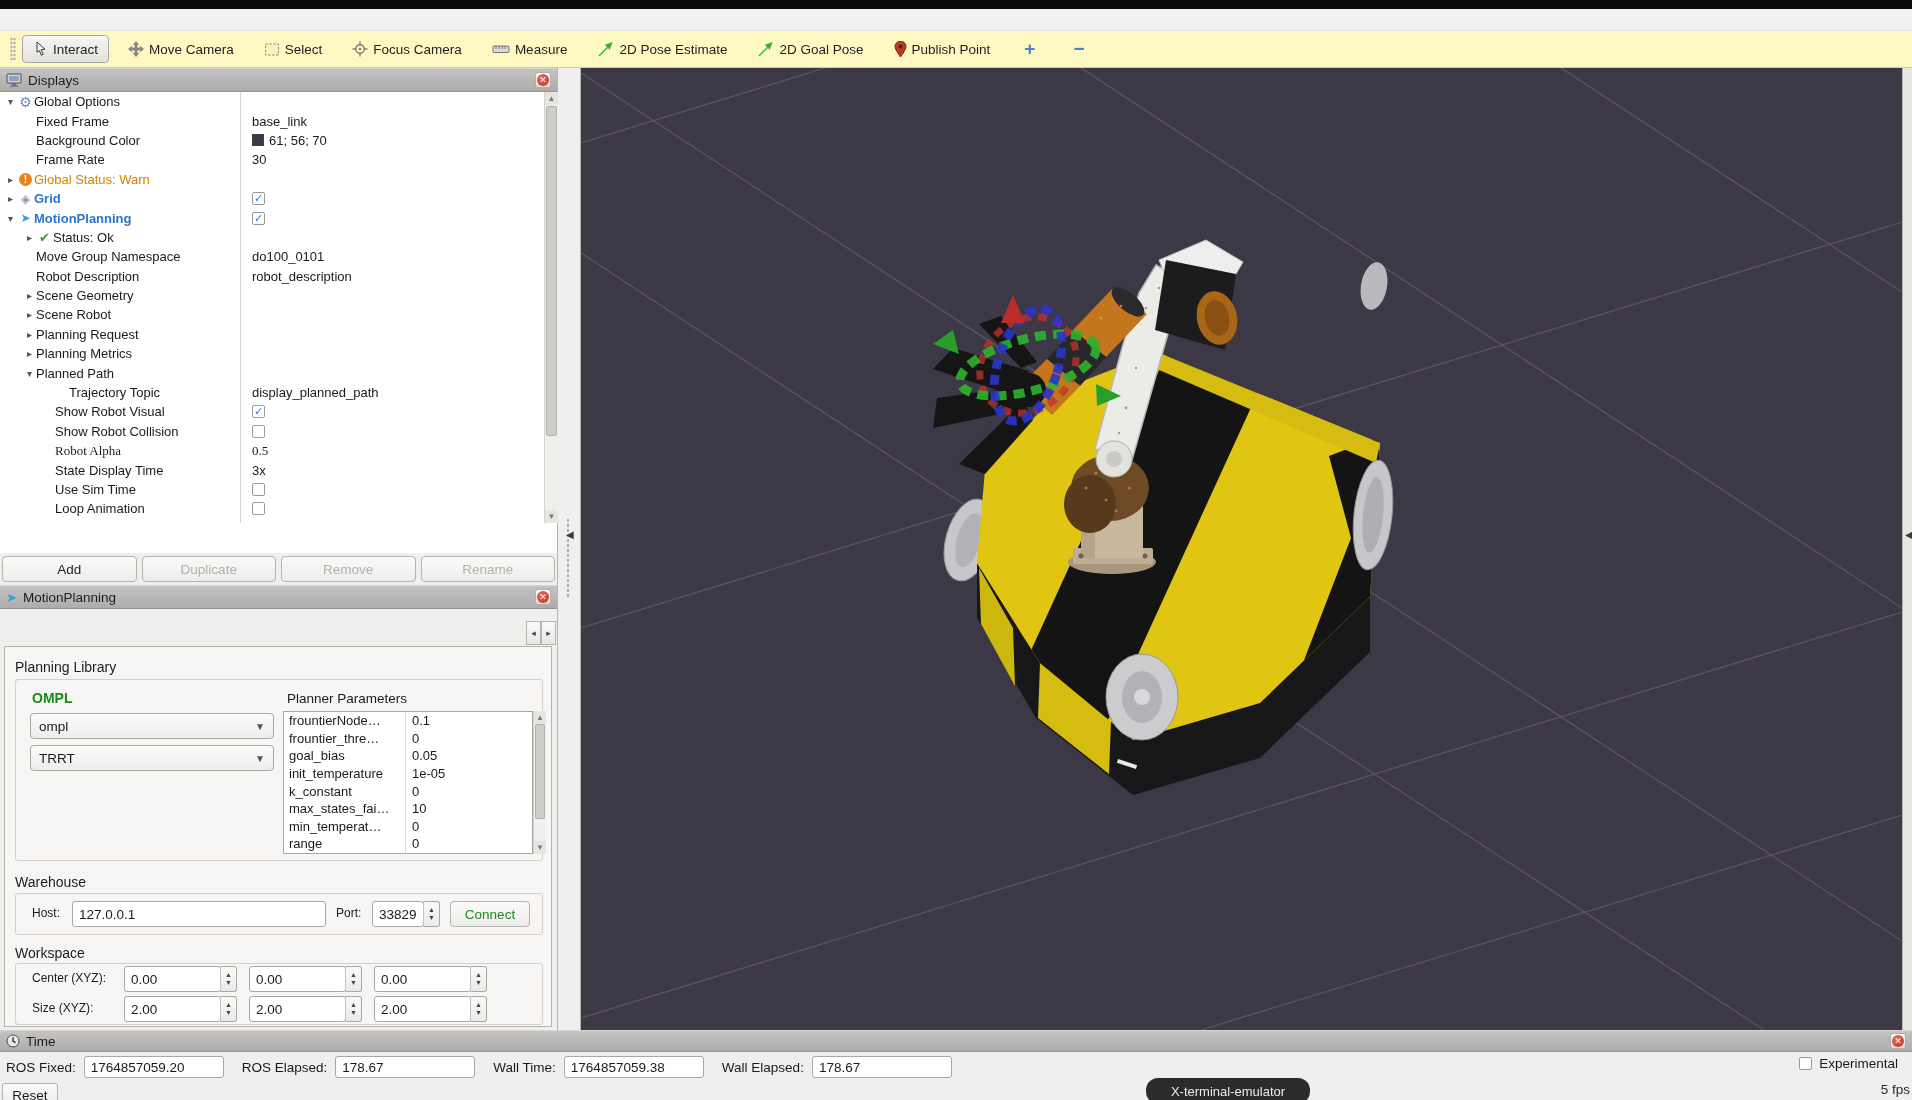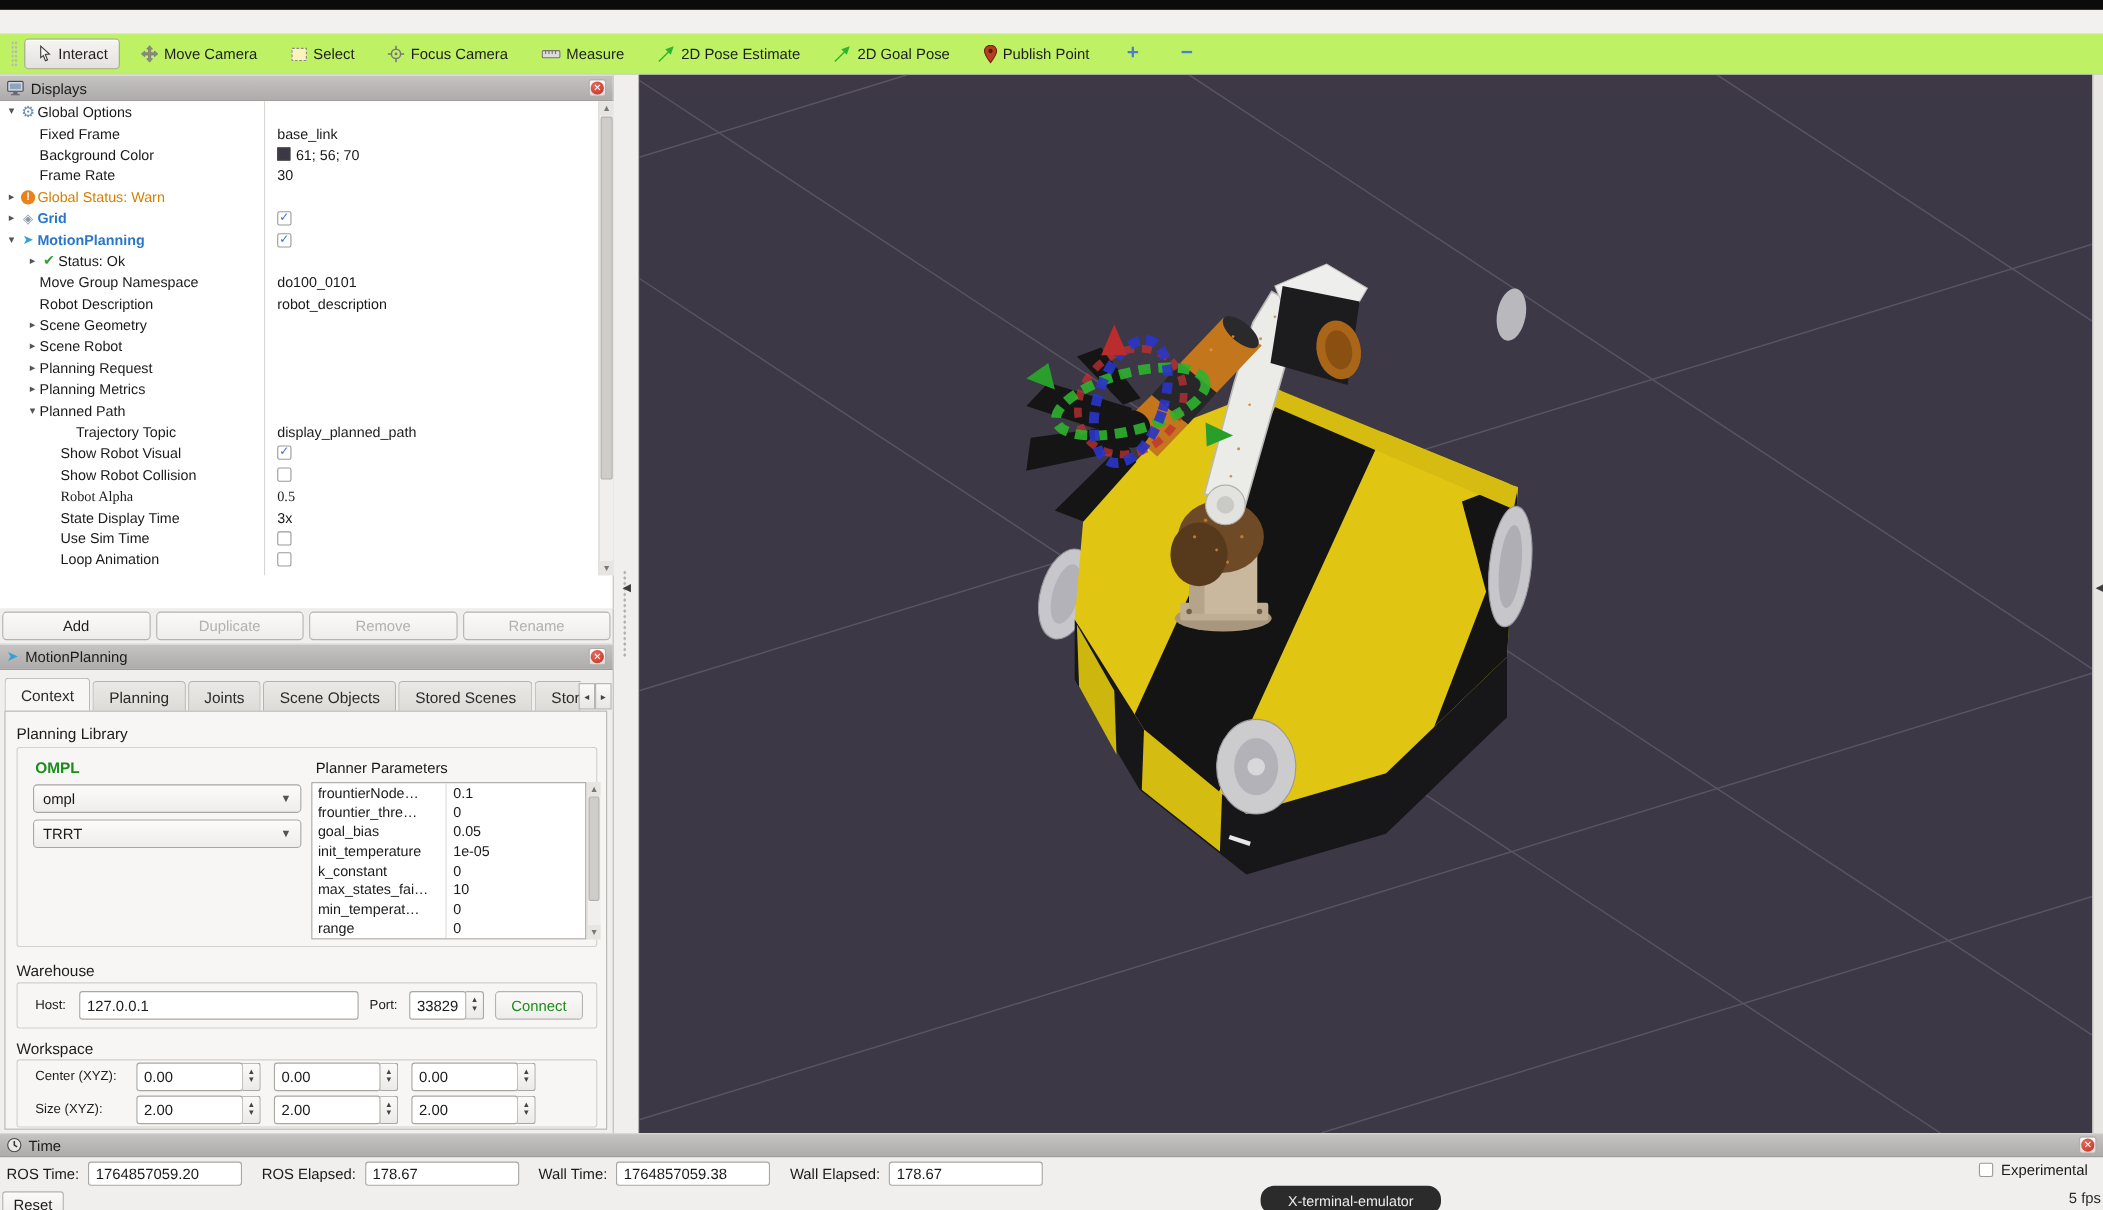--- a/index.html
+++ b/index.html
@@ -7,21 +7,21 @@
   body{position:relative;font-family:"Liberation Sans","DejaVu Sans",sans-serif;background:#f0efed;color:#1a1a1a;font-size:13px}
   .abs{position:absolute}
   .icon{display:inline-flex;align-items:center;justify-content:center;vertical-align:middle}
   .icon svg{display:block}
 
   
   #black-strip{left:0;top:0;width:1912px;height:9px;background:#0b0b0b}
   #menubar{left:0;top:9px;width:1912px;height:22px;background:#f2f1ef;display:flex;align-items:center;padding-left:8px;gap:4px;border-bottom:1px solid #e3e1df}
 
   
-  #toolbar{left:0;top:31px;width:1912px;height:37px;background:#bef264;border-bottom:1px solid #c9c7c4;display:flex;align-items:center;padding-left:10px;gap:2px}
+  #toolbar{left:0;top:31px;width:1912px;height:37px;background:#fef9c3;border-bottom:1px solid #c9c7c4;display:flex;align-items:center;padding-left:10px;gap:2px}
   .tb-handle{width:6px;height:24px;margin-right:4px;background-image:radial-gradient(#b9b7b4 1px,transparent 1.2px);background-size:3px 4px}
   .tool-btn{display:flex;align-items:center;gap:5px;height:28px;padding:0 10px;border-radius:4px;font-size:13.5px;color:#1f1f1f;border:1px solid transparent;margin-right:8px;white-space:nowrap}
   .tool-btn.active{background:linear-gradient(#f6f5f3,#e4e2df);border:1px solid #a8a6a3;box-shadow:inset 0 1px 0 #fff}
   .tool-btn.zoombtn{font-size:19px;font-weight:bold;color:#4a7fd4;padding:0 14px}
 
   
   .panel-header{height:24px;background:linear-gradient(#c6c4c2,#adabab);border-top:1px solid #d8d6d4;border-bottom:1px solid #979593;display:flex;align-items:center;padding:0 6px;font-size:13.5px;color:#1c1c1c}
   .panel-title{margin-left:6px;flex:1}
   .close-btn{width:16px;height:16px;border:1px solid #b1afac;border-radius:3px;background:linear-gradient(#fbfbfa,#dddbd8);display:flex;align-items:center;justify-content:center}
   .close-btn .dot{width:12px;height:12px;border-radius:50%;background:radial-gradient(circle at 35% 30%,#e66a5a,#bf3125);color:#fff;font-size:9px;line-height:12px;text-align:center;font-weight:bold}
@@ -355,28 +355,20 @@
   </div>
 
 <div id="mp-panel" class="abs">
   <div class="panel-header">
     <span class="icon" style="color:#33a0d8;font-size:13px;font-weight:bold">➤</span>
     <span class="panel-title">MotionPlanning</span>
     <span class="close-btn">
         <span class="dot">✕</span>
       </span>
   </div>
-  <div id="mp-tabs">
-      <div class="tab active">Context</div>
-      <div class="tab">Planning</div>
-      <div class="tab">Joints</div>
-      <div class="tab">Scene Objects</div>
-      <div class="tab">Stored Scenes</div>
-      <div class="tab">Stor</div>
-    </div>
   <div class="tab-scroll" style="left:526px">◂</div>
   <div class="tab-scroll" style="left:541px">▸</div>
   <div id="mp-pane">
     <div class="section-label" style="left:10px;top:12px">Planning Library</div>
     <div class="group-box" style="left:10px;top:32px;width:528px;height:182px">
       <span class="green-bold abs" style="left:16px;top:10px">OMPL</span>
       <span class="abs" style="left:271px;top:11px;font-size:13.5px">Planner Parameters</span>
       <div class="combo" style="left:14px;top:33px;width:244px">
         <span>ompl</span>
         <span class="arrow">▼</span>
@@ -620,21 +612,21 @@
           <circle cx="7" cy="7" r="6" fill="#e9e9e7" stroke="#4a4a4a"></circle>
           <path d="M7 3.2 V7 L9.6 8.6" stroke="#333" stroke-width="1.4" fill="none"></path>
         </svg>
     </span>
     <span class="panel-title">Time</span>
     <span class="close-btn">
         <span class="dot">✕</span>
       </span>
   </div>
   <div id="time-fields">
-      <span class="tf-label">ROS Time:</span>
+      <span class="tf-label">ROS Fixed:</span>
       <div class="tf-input">1764857059.20</div>
       <span class="tf-label">ROS Elapsed:</span>
       <div class="tf-input">178.67</div>
       <span class="tf-label">Wall Time:</span>
       <div class="tf-input">1764857059.38</div>
       <span class="tf-label">Wall Elapsed:</span>
       <div class="tf-input">178.67</div>
     </div>
   <div id="experimental">
     <span class="cb"></span>

